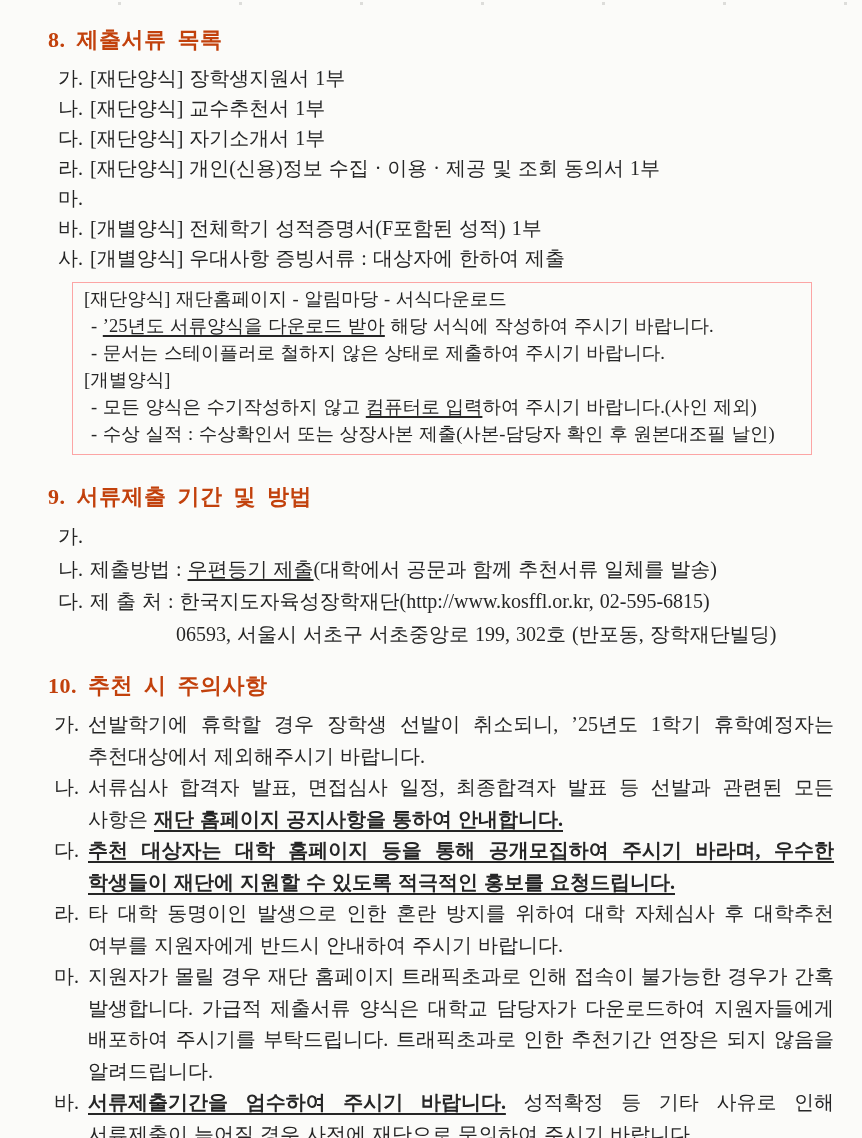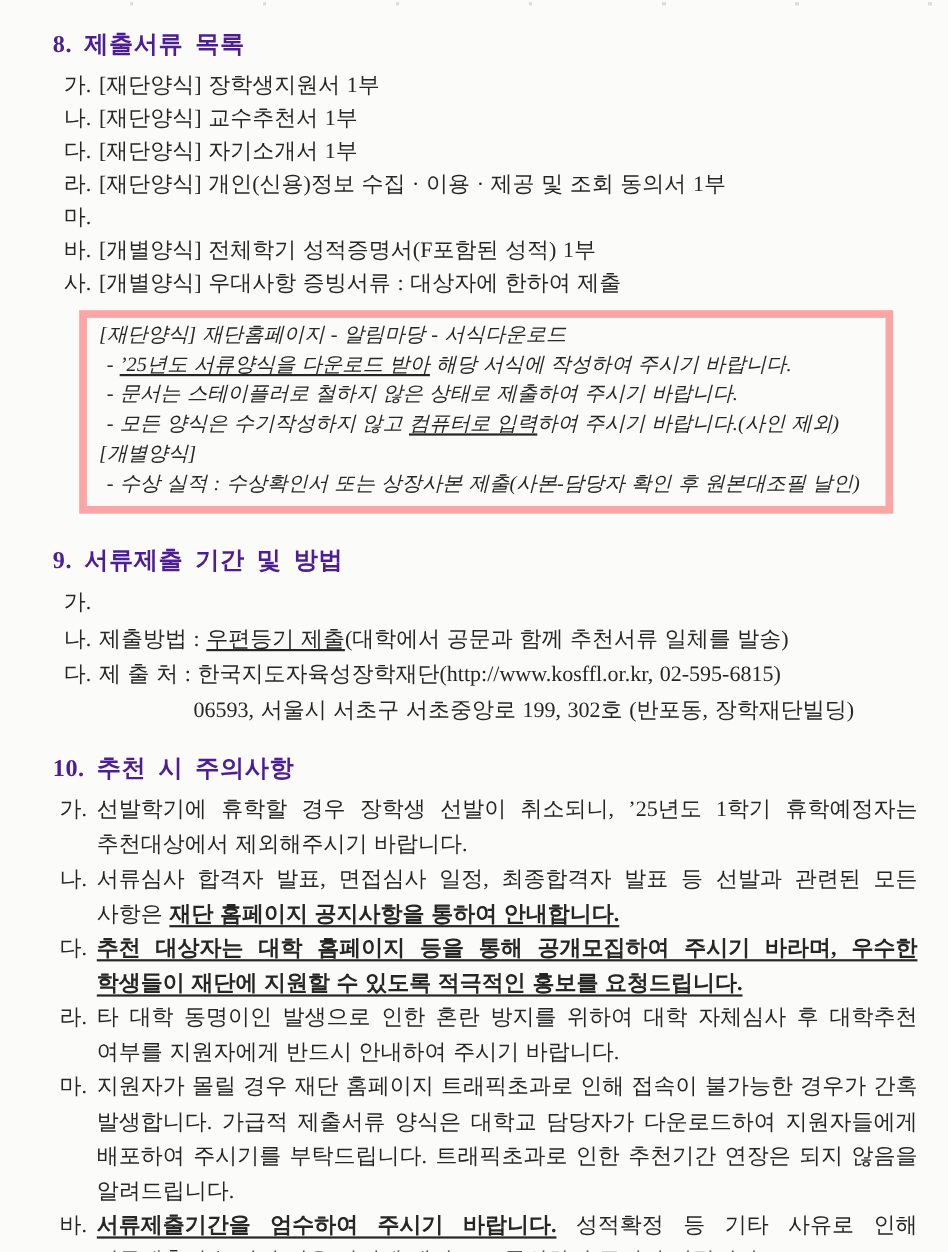--- a/index.html
+++ b/index.html
@@ -25,40 +25,39 @@
     width: 862px; height: 3px;
     background: repeating-linear-gradient(90deg, transparent 0 118px, #c9c9c6 118px 121px);
     opacity: .6;
   }
   .sec-heading {
     font-size: 22px;
     font-weight: 700;
     letter-spacing: .5px;
     word-spacing: 5px;
     line-height: 32px;
-    color: #4c1d95;
+    color: #c2410c;
     margin: 0 0 7px 2px;
   }
   
   .row {
     display: flex;
     line-height: 30px;
     font-size: 20px;
     padding-left: 12px;
     word-spacing: 1px;
   }
   .lbl { flex: 0 0 32px; }
   
   .box {
     box-sizing: border-box;
-    border: 7px solid #fca5a5;
+    border: 1px solid #fca5a5;
     margin: 9px 22px 0 26px;
     padding: 3px 12px 6px 11px;
     background: transparent;
-    font-style: italic;
   }
   .box-line {
     font-size: 18.5px;
     line-height: 27px;
     white-space: nowrap;
     word-spacing: 1px;
   }
   .box-line.indent { padding-left: 7px; }
   .u {
     text-decoration: underline;
@@ -142,25 +141,25 @@
     <div class="box">
       <div class="box-line">
         <span>[재단양식] 재단홈페이지 - 알림마당 - 서식다운로드</span>
       </div>
       <div class="box-line indent">
         <span>- </span><span class="u">’25년도 서류양식을 다운로드 받아</span><span> 해당 서식에 작성하여 주시기 바랍니다.</span>
       </div>
       <div class="box-line indent">
         <span>- 문서는 스테이플러로 철하지 않은 상태로 제출하여 주시기 바랍니다.</span>
       </div>
-      <div class="box-line indent">
-        <span>- 모든 양식은 수기작성하지 않고 </span><span class="u">컴퓨터로 입력</span><span>하여 주시기 바랍니다.(사인 제외)</span>
-      </div>
       <div class="box-line">
         <span>[개별양식]</span>
+      </div>
+      <div class="box-line indent">
+        <span>- 모든 양식은 수기작성하지 않고 </span><span class="u">컴퓨터로 입력</span><span>하여 주시기 바랍니다.(사인 제외)</span>
       </div>
       <div class="box-line indent">
         <span>- 수상 실적 : 수상확인서 또는 상장사본 제출(사본-담당자 확인 후 원본대조필 날인)</span>
       </div>
     </div>
   </div>
 
   <div class="sec9">
     <div class="sec-heading">9. 서류제출 기간 및 방법</div>
 

